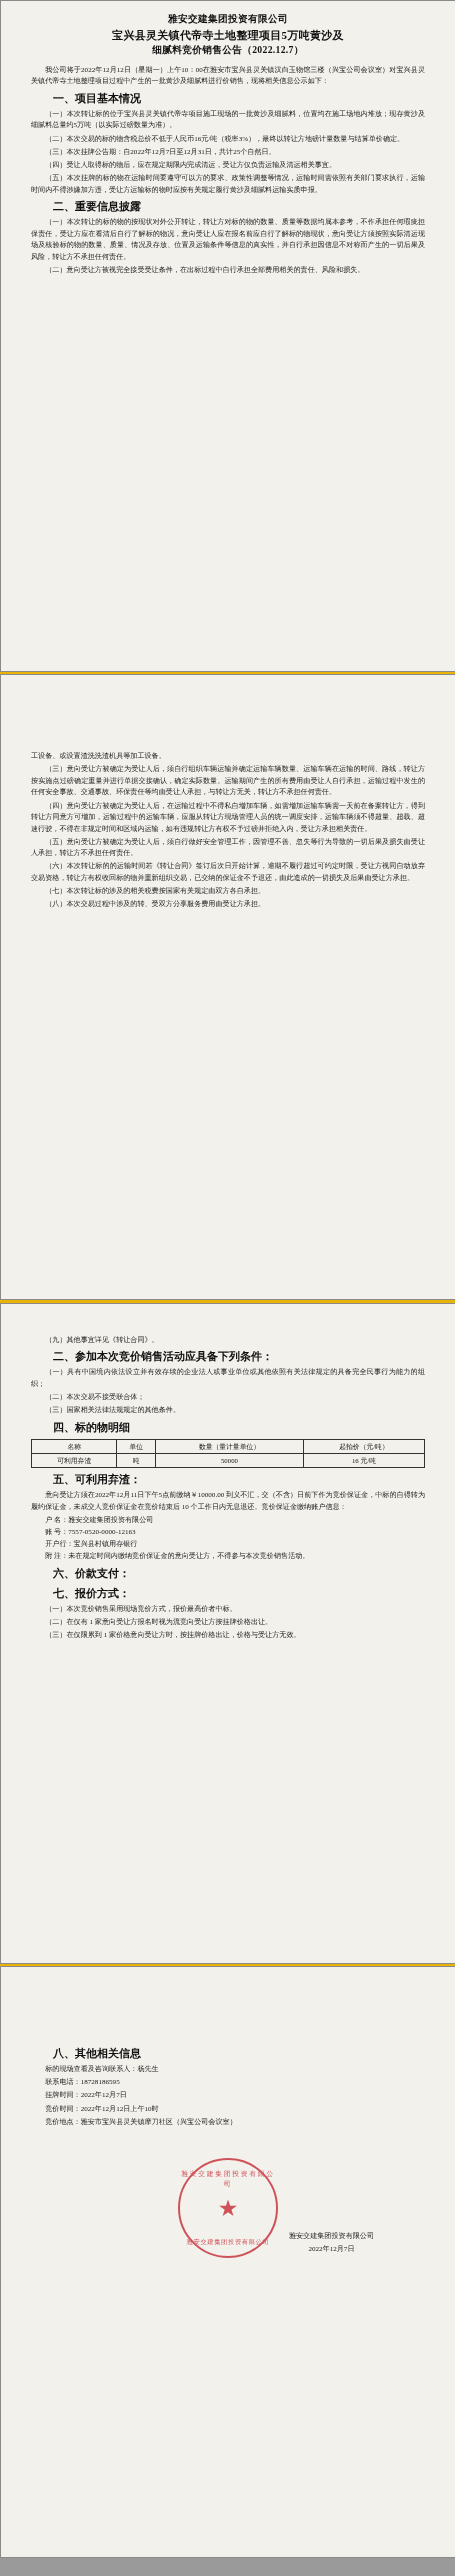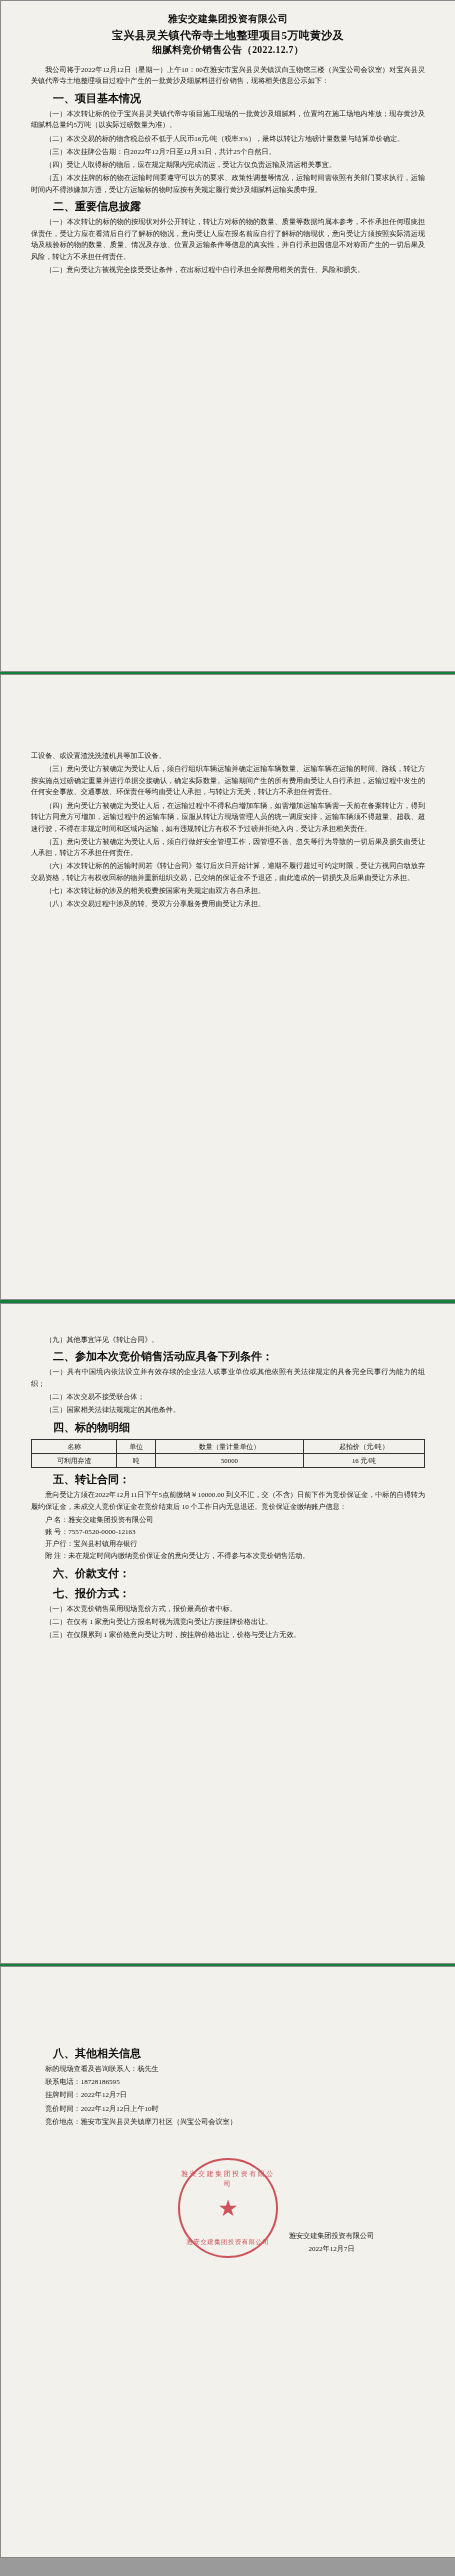--- a/index.html
+++ b/index.html
@@ -7,21 +7,21 @@
     padding: 0;
     background: #9a9a9a;
   }
   body {
     width: 456px;
     font-family: "Liberation Serif", "DejaVu Serif", serif;
   }
   .page {
     width: 456px;
     margin: 0 auto;
-    background: #15803d;
+    background: #eab308;
   }
   .sheet {
     background: #f3f1ec;
     border: 0.6px solid #8a8a8a;
     box-sizing: border-box;
     margin: 0 0 2.3px 0;
     padding: 8px 30px 9px 30px;
     position: relative;
   }
   .sheet-1 { min-height: 672px; }
@@ -194,21 +194,21 @@
       <tbody>
         <tr>
           <td>可利用弃渣</td>
           <td>吨</td>
           <td>50000</td>
           <td>16 元/吨</td>
         </tr>
       </tbody>
     </table>
 
-    <p class="sec">五、转让合同：</p>
+    <p class="sec">五、可利用弃渣：</p>
     <p class="para">意向受让方须在2022年12月11日下午5点前缴纳￥10000.00 到义不汇，交（不含）日前下作为竞价保证金，中标的自得转为履约保证金，未成交人竞价保证金在竞价结束后 10 个工作日内无息退还。竞价保证金缴纳账户信息：</p>
 
     <div class="bank-block">
       <p class="para tight">户 名：雅安交建集团投资有限公司</p>
       <p class="para tight">账 号：7557-0520-0000-12163</p>
       <p class="para tight">开户行：宝兴县村镇用存银行</p>
       <p class="para">附 注：未在规定时间内缴纳竞价保证金的意向受让方，不得参与本次竞价销售活动。</p>
     </div>
 
     <p class="sec">六、价款支付：</p>

